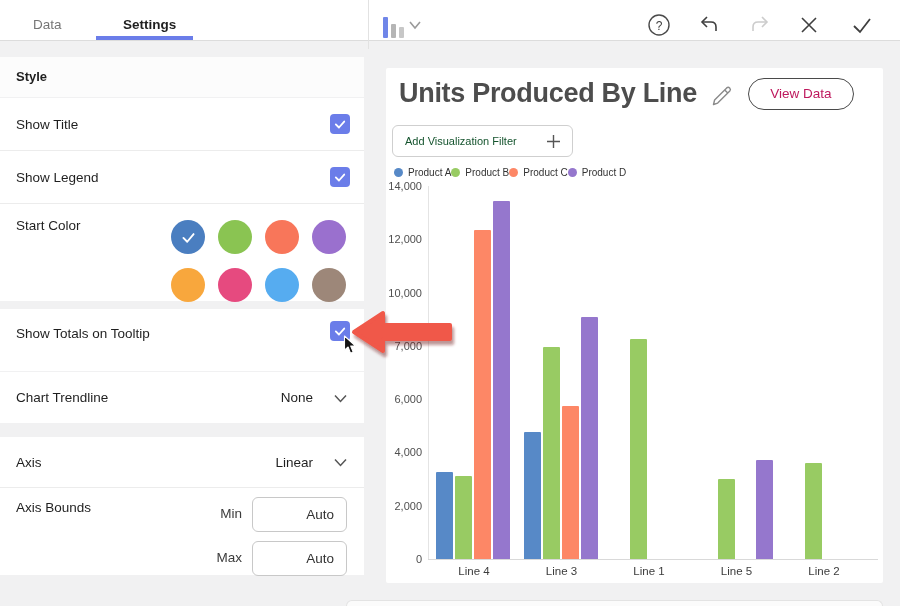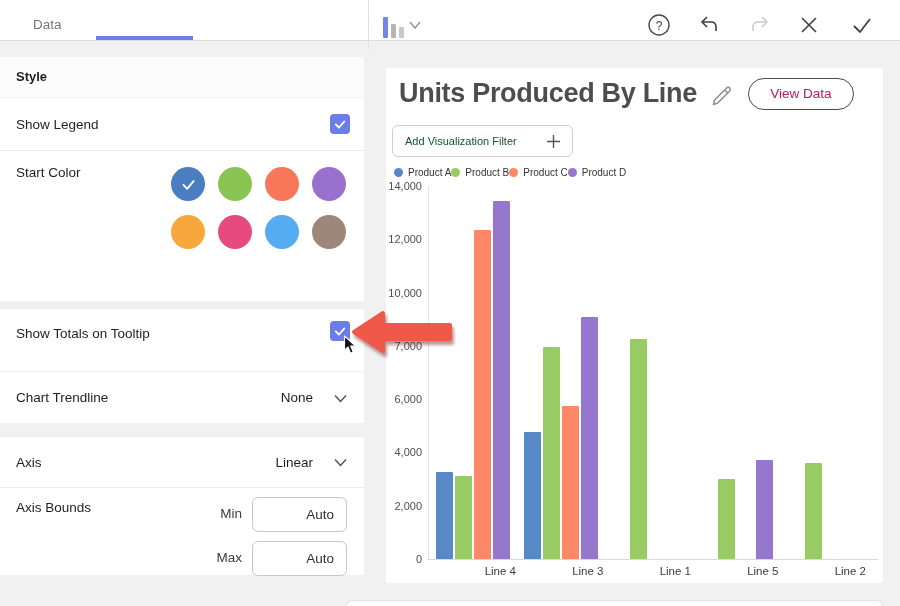--- a/index.html
+++ b/index.html
@@ -68,37 +68,38 @@
                    font-size:13.5px; color:#be185d; text-align:center; line-height:30px; }
   .add-filter-btn { position:absolute; left:6px; top:57px; width:181px; height:32px;
                     border:1px solid #cfcfcf; border-radius:6px; background:#fff; }
   .add-filter-label { position:absolute; left:12px; top:0; line-height:31px; font-size:11px; color:#14532d; }
   .plus-icon { position:absolute; right:11px; top:8px; }
   .legend { position:absolute; left:8px; top:99px; display:flex; align-items:center; gap:0; }
   .legend-item { display:flex; align-items:center; gap:5px; }
   .legend-dot { width:9px; height:9px; border-radius:50%; }
   .legend-label { font-size:10px; color:#333; }
   .ytick { position:absolute; left:2px; width:34px; text-align:right; font-size:11px; color:#4f4f4f; }
-  .xlabel { position:absolute; width:84px; text-align:right; font-size:11.5px; color:#3c3c3c; top:497px; }
+  .xlabel { position:absolute; width:84px; text-align:center; font-size:11.5px; color:#3c3c3c; top:497px; }
   .axis-v { position:absolute; left:42px; top:118px; width:1px; height:373px; background:#e4e4e4; }
   .axis-h { position:absolute; left:42px; top:491px; width:450px; height:1px; background:#d9d9d9; }
   .bar { position:absolute; width:17px; border-radius:1px 1px 0 0; }
 
   
   .annot-arrow { position:absolute; left:349px; top:309px; z-index:9; }
   .cursor { position:absolute; left:343px; top:335px; z-index:10; }
   .bottom-card { position:absolute; left:346px; top:600px; width:537px; height:6px;
                  background:#fbfbfb; border:1px solid #e3e3e3; border-bottom:none;
                  border-radius:8px 8px 0 0; }
 </style>
 </head>
 <body>
 
 <div class="topbar">
   <div class="tab tab-data">Data</div>
+  <div class="tab tab-settings">Settings</div>
   <div class="tab-underline"></div>
   <div class="topbar-divider"></div>
 
   <div class="chart-type-btn">
     <div class="ct-bar ct-b1"></div>
     <div class="ct-bar ct-b2"></div>
     <div class="ct-bar ct-b3"></div>
     <svg class="ct-chev" width="14" height="10" viewBox="0 0 14 10">
       <polyline points="2,2 7,8 12,2" fill="none" stroke="#9a9a9a" stroke-width="1.6"></polyline>
     </svg>
@@ -122,20 +123,28 @@
   <svg class="tb-icon i-confirm" viewBox="0 0 24 24">
     <polyline points="4,13 10,19 20,6" fill="none" stroke="#3f3f3f" stroke-width="1.8"></polyline>
   </svg>
 </div>
 
 <div class="sb-block sb-style">
   <div class="sb-label">Style</div>
 </div>
 
 <div class="sb-block sb-group1">
+  <div class="sb-row row-53 bordered">
+    <div class="sb-label">Show Title</div>
+    <div class="checkbox">
+      <svg width="14" height="14" viewBox="0 0 20 20">
+        <polyline points="4,10.5 8.5,15 16,6.5" fill="none" stroke="#fff" stroke-width="2.6" stroke-linecap="round" stroke-linejoin="round"></polyline>
+      </svg>
+    </div>
+  </div>
   <div class="sb-row row-53 bordered">
     <div class="sb-label">Show Legend</div>
     <div class="checkbox">
       <svg width="14" height="14" viewBox="0 0 20 20">
         <polyline points="4,10.5 8.5,15 16,6.5" fill="none" stroke="#fff" stroke-width="2.6" stroke-linecap="round" stroke-linejoin="round"></polyline>
       </svg>
     </div>
   </div>
   <div class="sb-row sb-startcolor">
     <div class="sb-label">Start Color</div>

